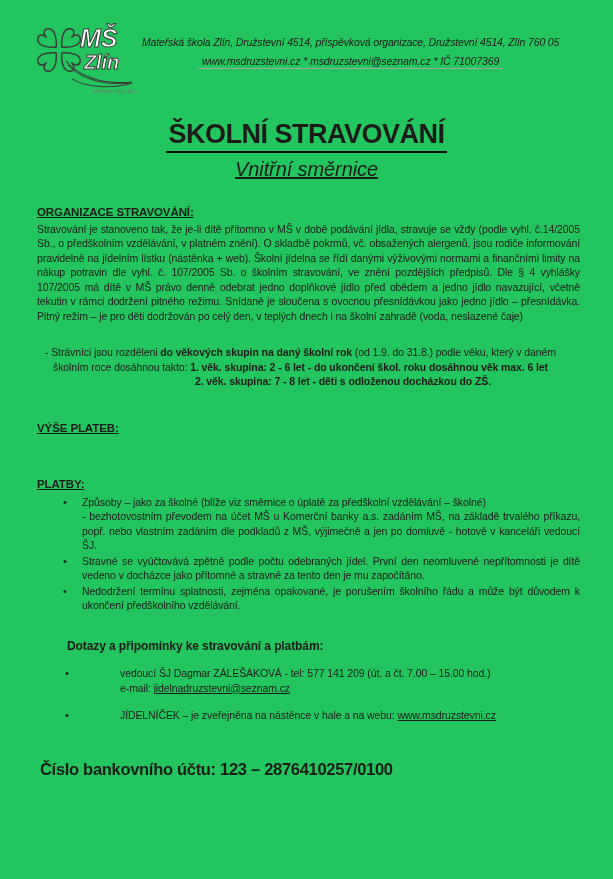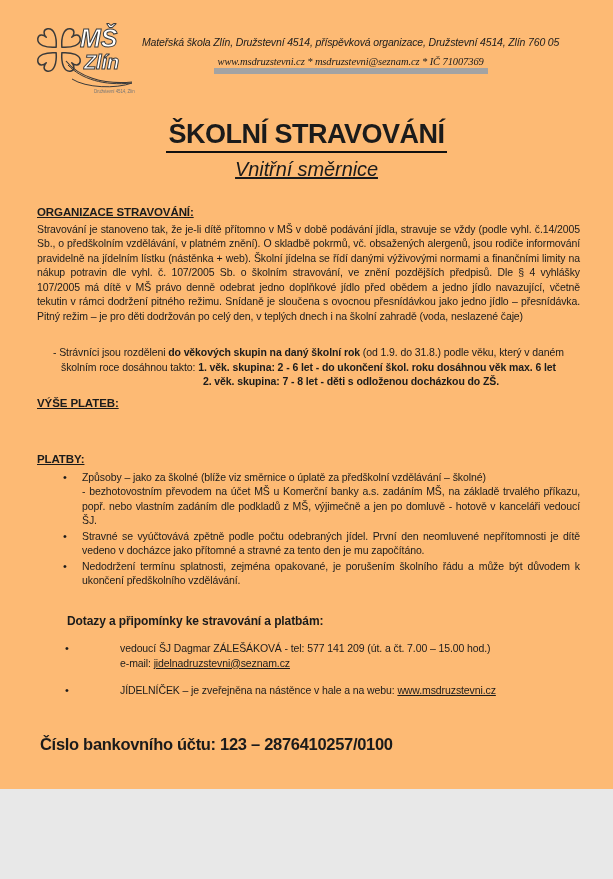--- a/index.html
+++ b/index.html
@@ -1,56 +1,56 @@
 <!DOCTYPE html>
 <html lang="cs"><head>
 <meta charset="utf-8">
 <style>
   html,body{margin:0;padding:0;background:#e8e8e8;}
   .page{
     position:relative;
-    width:613px;height:789px;
+    width:613px;height:879px;
     margin:0 auto;
-    background:#fdba74;
+    background:#22c55e;
     font-family:"Liberation Sans", sans-serif;
     color:#1b1b1b;
     overflow:hidden;
     letter-spacing:-0.1px;
   }
   
   .header{display:flex;align-items:flex-start;margin:13px 0 0 26px;}
   .logo{flex:0 0 auto;width:112px;height:88px;}
   .header-text{margin:22px 0 0 4px;font-size:10.5px;font-style:italic;line-height:15px;white-space:nowrap;}
   .header-line1{letter-spacing:-0.15px;}
   .header-line2{text-align:center;margin-top:4px;}
-  .underline-group{border-bottom:6px solid #a3a3a3;padding:0 4px 1px 4px;font-family:Liberation Serif, serif;}
+  .underline-group{border-bottom:1px solid #a3a3a3;padding:0 4px 1px 4px;}
   .hlink{text-decoration:none;color:#1b1b1b;}
   
   .title-block{text-align:center;margin-top:18px;text-decoration:underline;}
   .doc-title{
     display:inline-block;font-size:27px;font-weight:bold;
     border-bottom:2.5px solid #111;padding:0 2px 1px 2px;margin:0;
     letter-spacing:-0.5px;
   }
   .doc-subtitle{font-size:20px;font-style:italic;margin-top:5px;}
   
   .content{padding:0 33px 0 37px;font-size:10.5px;line-height:14.5px;}
   .sec-heading{
     font-size:11.5px;font-weight:bold;text-decoration:underline;
     margin-top:24px;letter-spacing:-0.1px;
   }
-  .sec-heading.vyse{margin-top:7px;}
+  .sec-heading.vyse{margin-top:32px;}
   .sec-heading.platby{margin-top:42px;}
   .para{margin-top:2px;}
   .just{text-align:justify;}
   .notice{
     margin-top:16px;font-size:11.5px;font-weight:bold;line-height:17px;
     text-align:justify;padding-left:3px;
   }
-  .groups{margin-top:22px;padding-left:8px;margin-left:8px;}
+  .groups{margin-top:22px;padding-left:8px;}
   .groups .g-line2{padding-left:8px;}
   .groups .g-line3{padding-left:150px;}
   .b{font-weight:bold;}
   .vyse-para{margin-top:3px;padding-left:11px;}
   
   ul.bullets{list-style:none;margin:3px 0 0 0;padding:0;}
   ul.bullets li{position:relative;padding-left:45px;margin-top:1px;}
   ul.bullets li::before{
     content:"•";position:absolute;left:26px;top:0;font-size:11px;
   }

